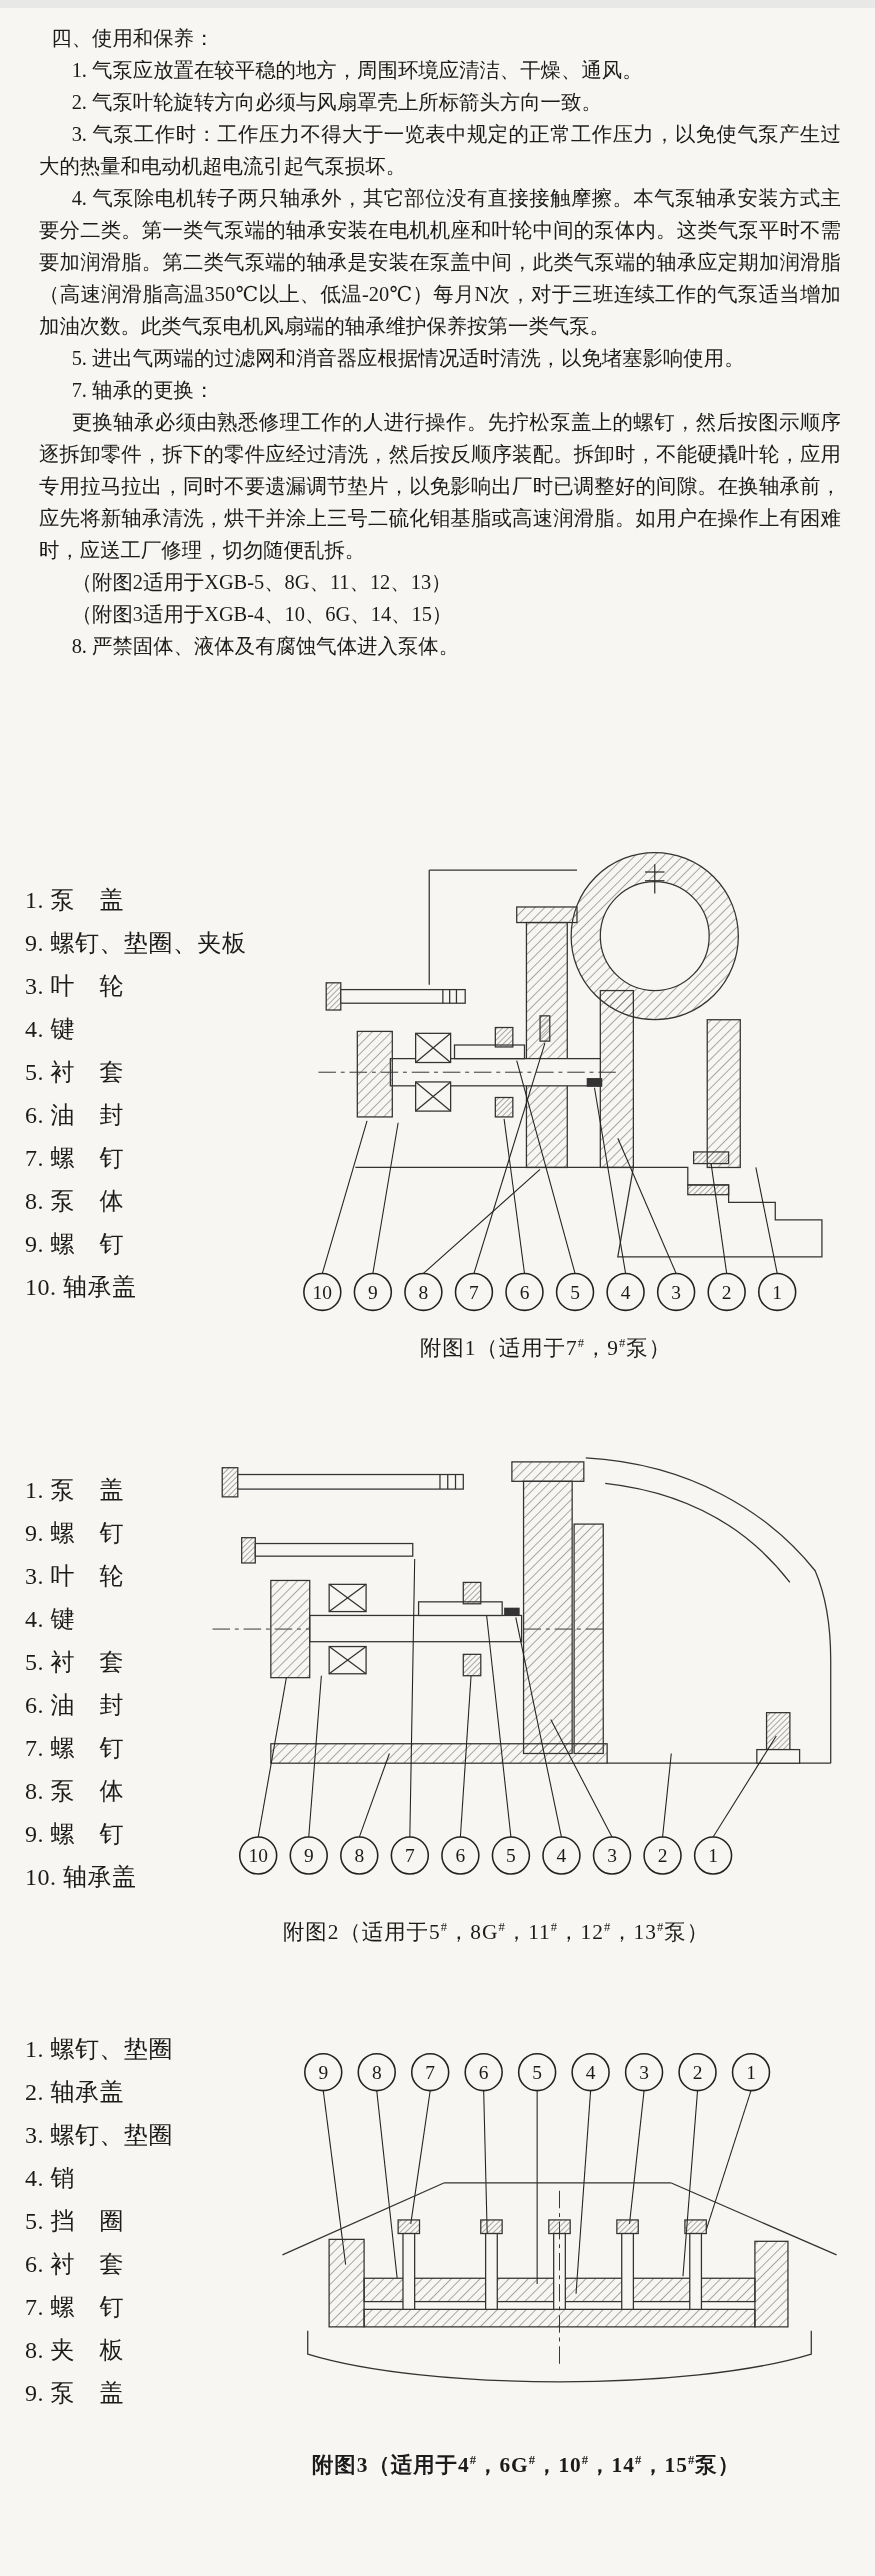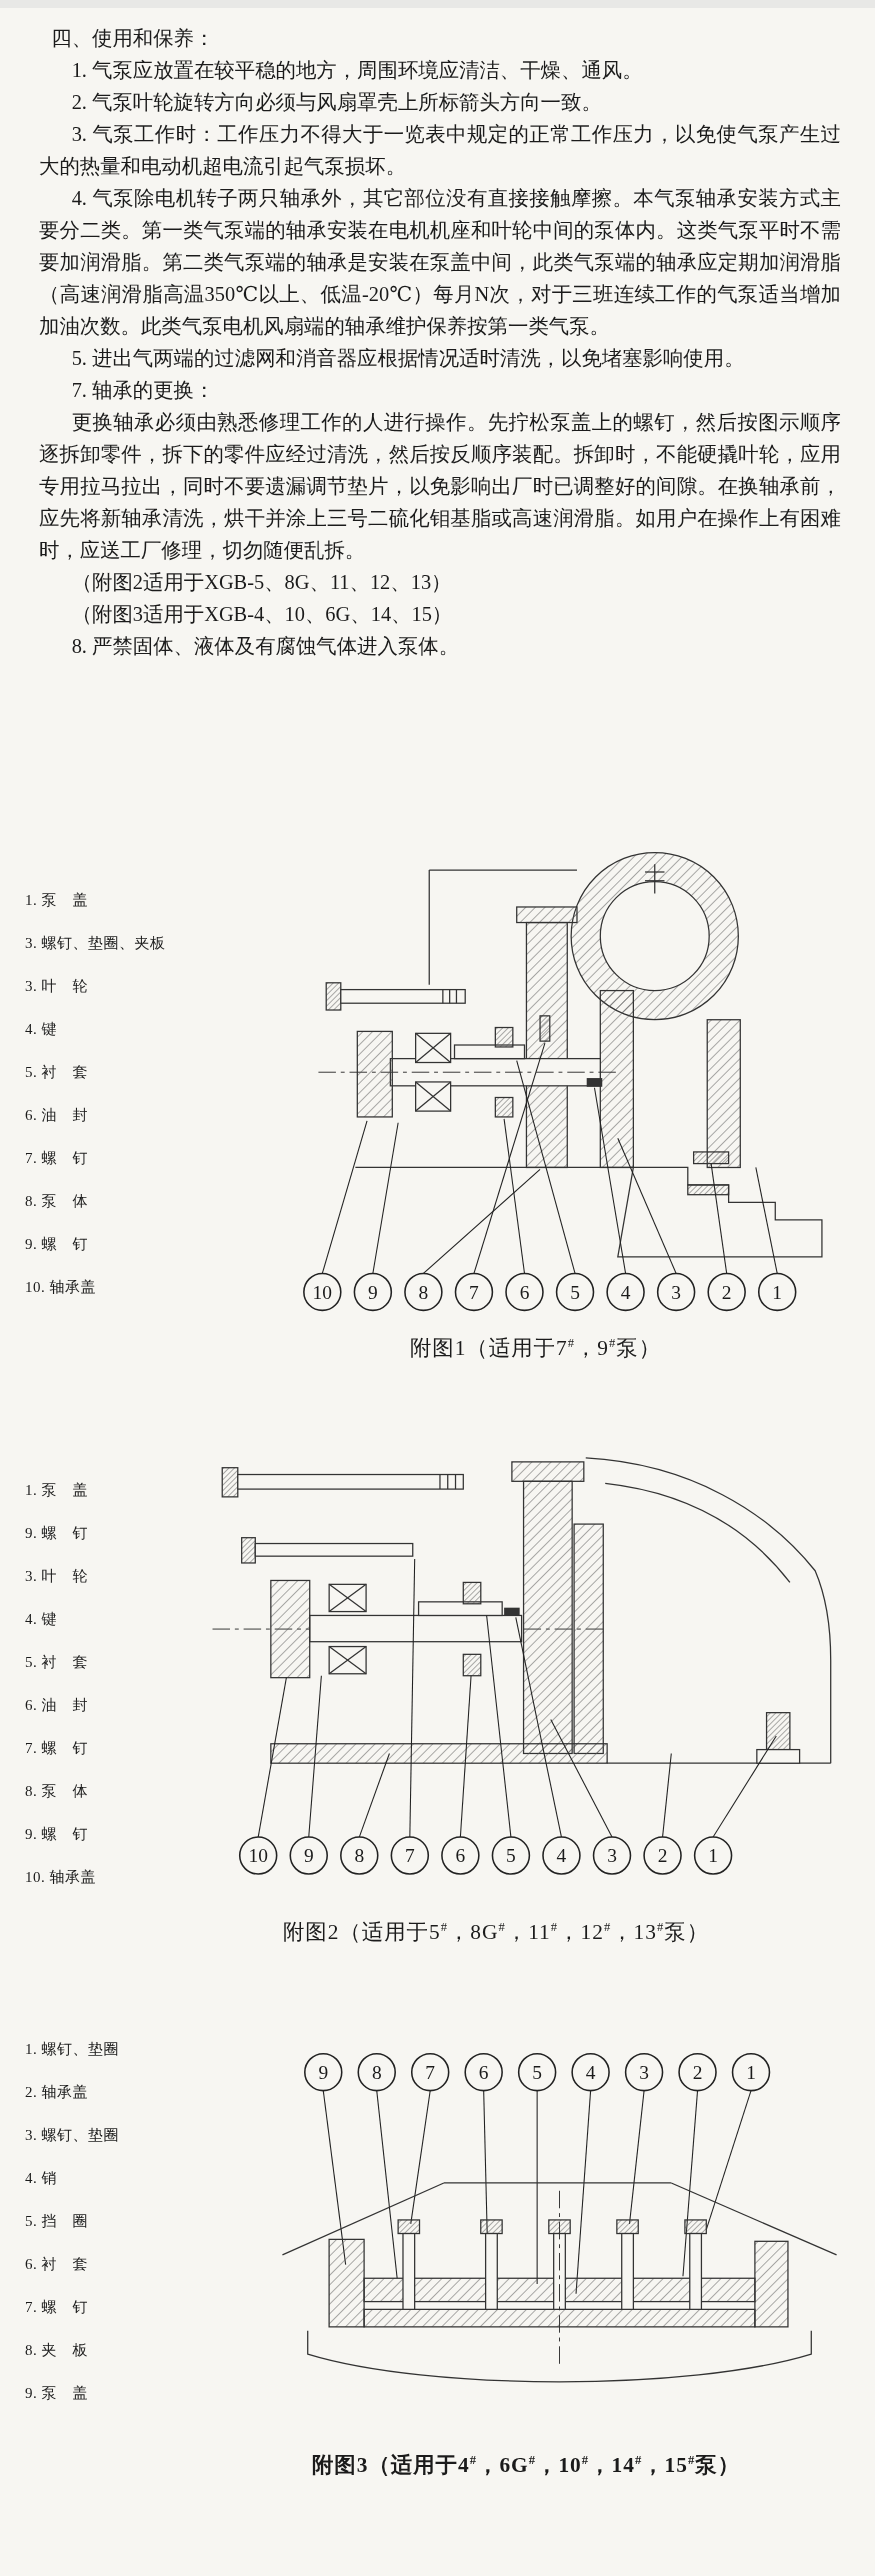--- a/index.html
+++ b/index.html
@@ -21,21 +21,21 @@
   
   .textblock{
     position:absolute;left:39px;top:13.6px;width:802px;
     font-size:20.4px;line-height:32px;text-align:justify;
   }
   .textblock p{margin:0;text-indent:1.6em;}
   .textblock p.h{text-indent:0.6em;}
   
   .plist{
     position:absolute;left:25px;
-    font-size:15px;line-height:43px;
+    font-size:24px;line-height:43px;
     letter-spacing:0.5px;
   }
   .plist .pitem{height:43px;white-space:pre;}
   #plist1{top:871px;}
   #plist2{top:1461px;}
   #plist3{top:2020px;}
   
   svg.fig{position:absolute;}
   #fig1{left:297px;top:829px;}
   #fig2{left:185px;top:1415px;}
@@ -45,21 +45,21 @@
     fill:var(--ink);
     text-anchor:middle;
     font-family:"Liberation Serif","DejaVu Serif",serif;
   }
   
   .caption{
     position:absolute;text-align:center;
     font-size:21.4px;letter-spacing:1px;
   }
   .caption sup{font-size:12.6px;}
-  #cap1{left:263px;top:1325px;width:545px;text-align:center;}
+  #cap1{left:273px;top:1325px;width:545px;text-align:center;}
   #cap2{left:204px;top:1909px;width:584px;}
   #cap3{left:244px;top:2442px;width:564px;font-weight:bold;}
 </style>
 </head>
 <body>
 
 <div class="page">
 
   <div class="textblock">
     <p class="h">四、使用和保养：</p>
@@ -70,21 +70,21 @@
     <p>5. 进出气两端的过滤网和消音器应根据情况适时清洗，以免堵塞影响使用。</p>
     <p>7. 轴承的更换：</p>
     <p>更换轴承必须由熟悉修理工作的人进行操作。先拧松泵盖上的螺钉，然后按图示顺序逐拆卸零件，拆下的零件应经过清洗，然后按反顺序装配。拆卸时，不能硬撬叶轮，应用专用拉马拉出，同时不要遗漏调节垫片，以免影响出厂时已调整好的间隙。在换轴承前，应先将新轴承清洗，烘干并涂上三号二硫化钼基脂或高速润滑脂。如用户在操作上有困难时，应送工厂修理，切勿随便乱拆。</p>
     <p>（附图2适用于XGB-5、8G、11、12、13）</p>
     <p>（附图3适用于XGB-4、10、6G、14、15）</p>
     <p>8. 严禁固体、液体及有腐蚀气体进入泵体。</p>
   </div>
 
   <div class="plist" id="plist1">
     <div class="pitem">1. 泵　盖</div>
-    <div class="pitem">3. 螺钉、垫圈、夹板</div>
+    <div class="pitem">9. 螺钉、垫圈、夹板</div>
     <div class="pitem">3. 叶　轮</div>
     <div class="pitem">4. 键</div>
     <div class="pitem">5. 衬　套</div>
     <div class="pitem">6. 油　封</div>
     <div class="pitem">7. 螺　钉</div>
     <div class="pitem">8. 泵　体</div>
     <div class="pitem">9. 螺　钉</div>
     <div class="pitem">10. 轴承盖</div>
   </div>
 

